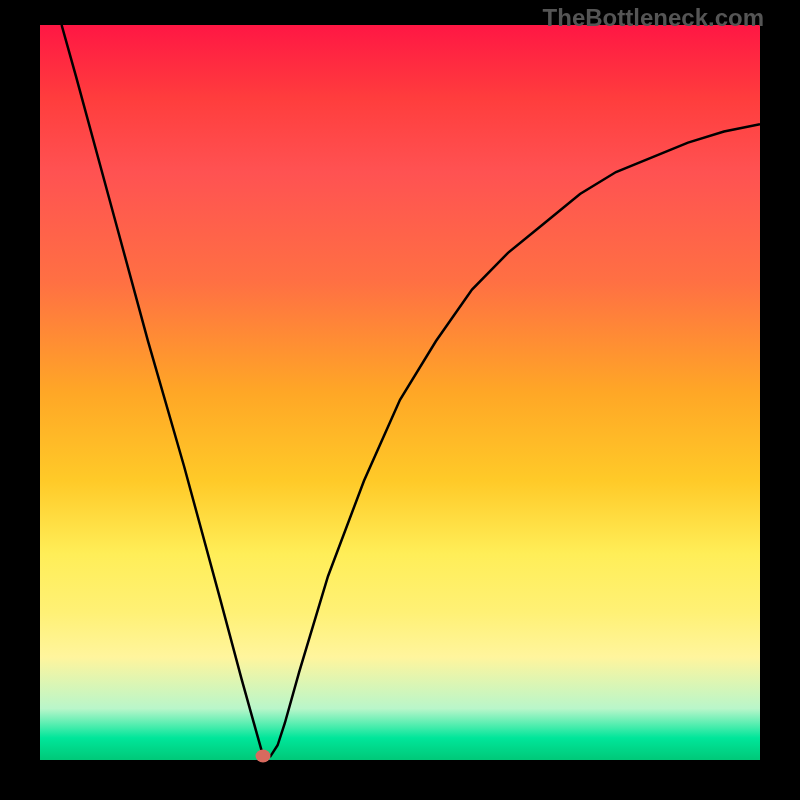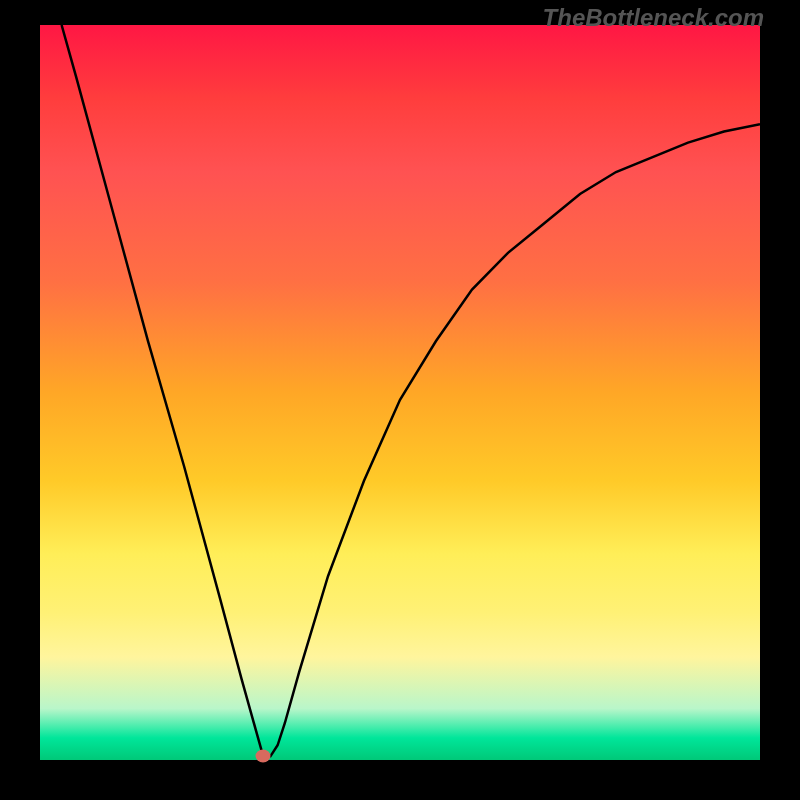--- a/index.html
+++ b/index.html
@@ -8,21 +8,20 @@
     width: 800px;
     height: 800px;
     background: #000;
     font-family: Arial, Helvetica, sans-serif;
     overflow: hidden;
   }
   .container {
     position: relative;
     width: 776px;
     height: 800px;
-    font-style: italic;
   }
   .watermark {
     position: absolute;
     top: 4px;
     right: 12px;
     color: #555;
     font-size: 24px;
     font-weight: bold;
     z-index: 20;
     user-select: none;

